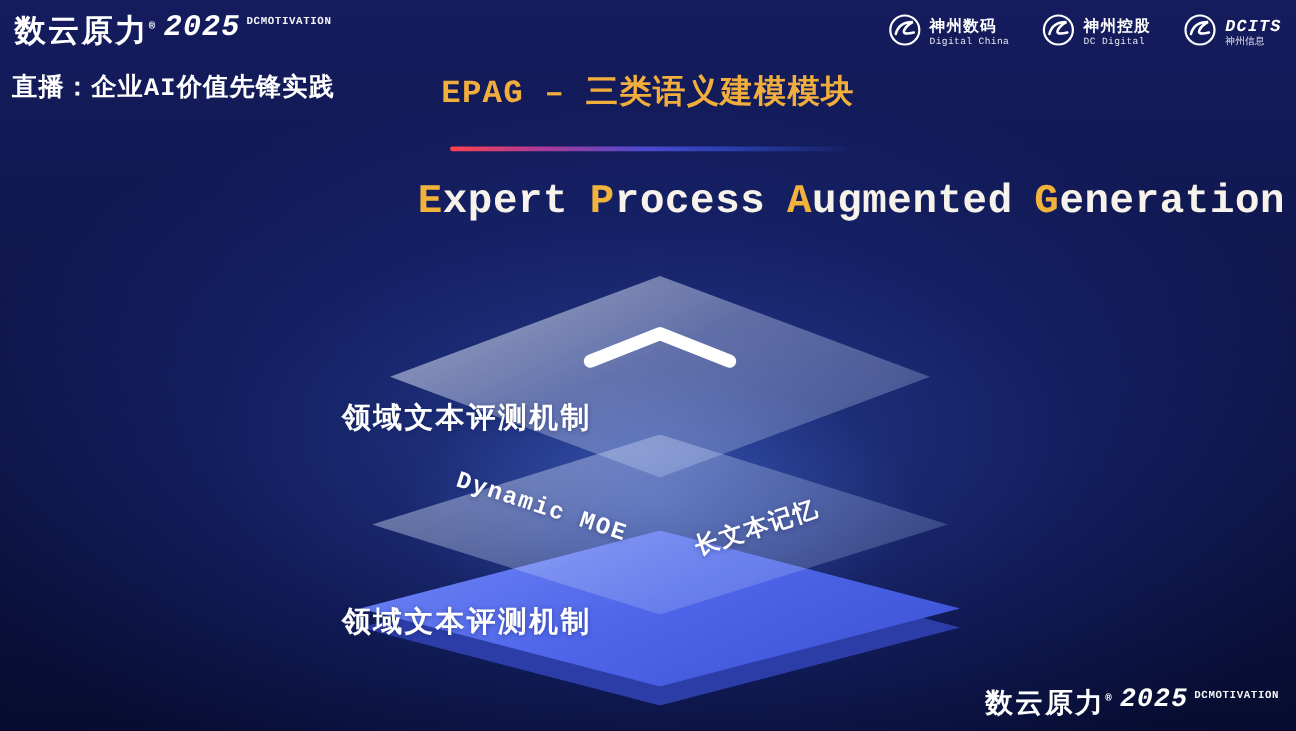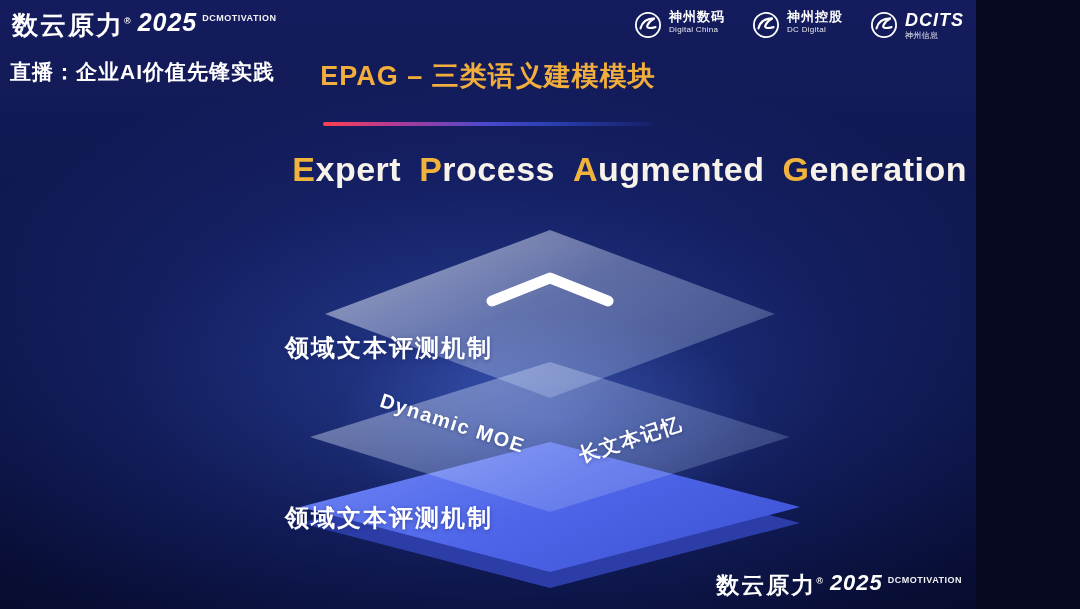--- a/index.html
+++ b/index.html
@@ -1,19 +1,19 @@
 <!DOCTYPE html>
 <html><head>
 <meta charset="utf-8">
 <style>
   * { margin:0; padding:0; box-sizing:border-box; }
   html,body { background:#05081f; }
   .slide {
-    position:relative; width:976px; height:609px; overflow:hidden;
-    font-family:Liberation Sans, sans-serif; color:#fff;
+    position:relative; width:1080px; height:609px; overflow:hidden;
+    font-family:Liberation Mono, monospace; color:#fff;
     background:
       radial-gradient(ellipse 820px 420px at 50% 62%, rgba(58,92,205,0.55) 0%, rgba(30,48,140,0.35) 45%, rgba(10,18,70,0) 75%),
       linear-gradient(180deg, #141c5e 0%, #10184f 35%, #0b123f 70%, #070c30 100%);
   }
   .vignette { position:absolute; inset:0; pointer-events:none;
     background: radial-gradient(ellipse 1200px 700px at 50% 45%, rgba(0,0,0,0) 60%, rgba(0,0,0,0.35) 100%); }
 
   
   .brand { position:absolute; display:flex; align-items:flex-start; gap:5px; }
   .brand.top-left { left:12px; top:8px; }
@@ -24,25 +24,25 @@
   .brand-year { font-size:25px; font-weight:bold; font-style:italic; letter-spacing:1px; }
   .brand.bottom-right .brand-year { font-size:22px; }
   .brand-tag { display:flex; flex-direction:row; font-size:9px; line-height:1.15;
     letter-spacing:0.5px; margin-top:5px; font-weight:bold; opacity:0.95; }
 
   
   .live-label { position:absolute; left:10px; top:58px; font-size:21px; font-weight:bold; letter-spacing:1px; }
 
   
   .partner-logos { position:absolute; right:12px; top:10px; display:flex; gap:26px; align-items:center; }
-  .plogo { display:flex; align-items:flex-start; gap:6px; }
+  .plogo { display:flex; align-items:flex-end; gap:6px; }
   .plogo-icon { width:30px; height:30px; flex:0 0 auto; }
   .plogo-text { display:flex; flex-direction:column; line-height:1.15; }
   .plogo-name { font-size:13px; font-weight:bold; letter-spacing:1px; }
-  .plogo-name.latin { font-style:italic; font-size:18px; }
+  .plogo-name.latin { font-style:italic; font-size:14px; }
   .plogo-sub { font-size:8px; opacity:0.9; letter-spacing:0.3px; }
 
   
   .title-heading { position:absolute; left:0; right:0; top:58px; text-align:center;
     font-size:27px; font-weight:bold; letter-spacing:1px; color:#f2ae3c; }
   .title-divider { position:absolute; left:50%; transform:translateX(-50%); top:122px;
     width:330px; height:4px; border-radius:2px;
     background:linear-gradient(90deg,#ff4150 0%, #b03a96 22%, #4a4ad0 50%, #2a3fb0 70%, rgba(35,60,170,0.12) 100%); }
   .subtitle { position:absolute; left:0; right:0; top:150px; text-align:right;
     font-size:34px; font-weight:600; letter-spacing:0.5px; color:#f7f3ea; }

